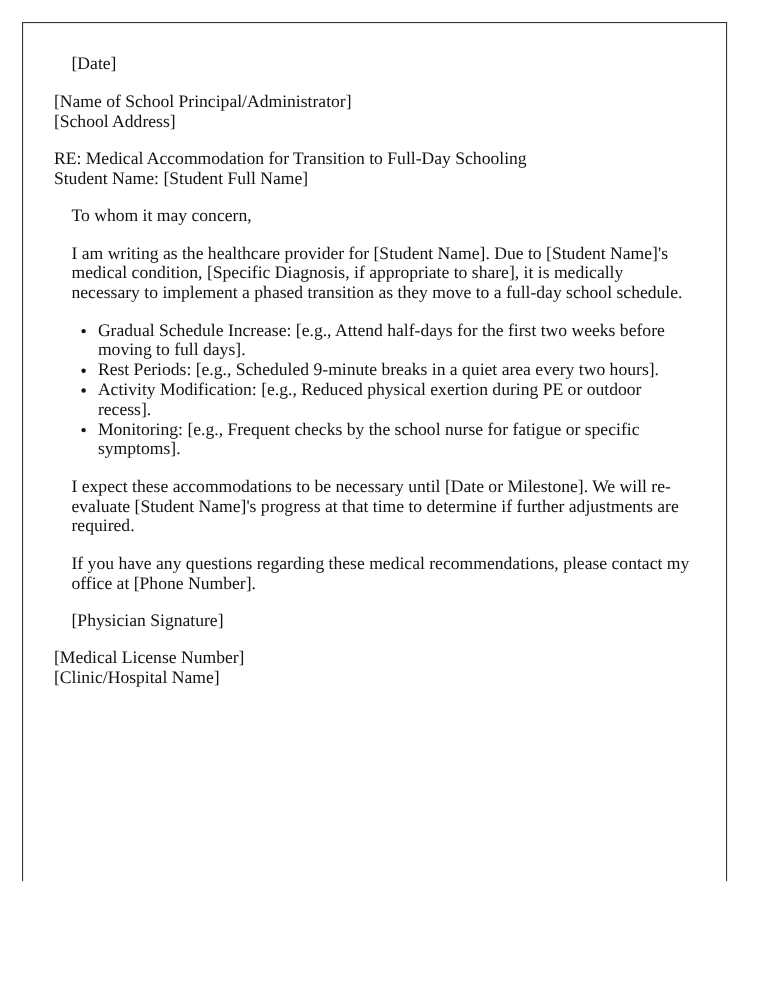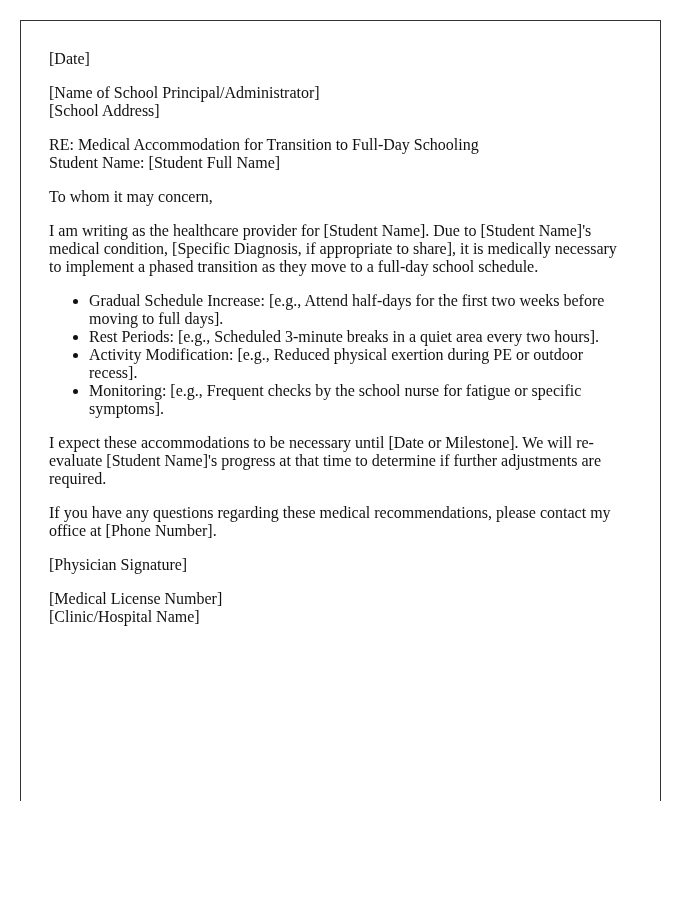--- a/index.html
+++ b/index.html
@@ -24,21 +24,21 @@
       width: 641px;
       height: 781px;
       box-sizing: border-box;
       border-left: 1px solid #333333;
       border-right: 1px solid #333333;
       border-top: 1px solid #333333;
       padding: 29px 28px 0 28px;
       overflow: hidden;
     }
     p {
-      margin: 0 0 16px 0;
+      margin: 0 0 16px 16px;
     }
     .block p { margin: 0; }
     .block { margin: 0 0 16px 0; }
     b { font-weight: normal; }
     ul {
       margin: 0 0 16px 0;
       padding-left: 40px;
     }
     ul li {
       margin: 0;
@@ -62,21 +62,21 @@
     <p><b>Student Name:</b><span> [Student Full Name]</span></p>
   </div>
 
   <p>To whom it may concern,</p>
 
   <p>I am writing as the healthcare provider for [Student Name]. Due to [Student Name]'s medical condition, [Specific Diagnosis, if appropriate to share], it is medically necessary to implement a phased transition as they move to a full-day school schedule.</p>
 
 
   <ul>
     <li><b>Gradual Schedule Increase:</b><span> [e.g., Attend half-days for the first two weeks before moving to full days].</span></li>
-    <li><b>Rest Periods:</b><span> [e.g., Scheduled 3-minute breaks in a quiet area every two hours].</span></li>
+    <li><b>Rest Periods:</b><span> [e.g., Scheduled 9-minute breaks in a quiet area every two hours].</span></li>
     <li><b>Activity Modification:</b><span> [e.g., Reduced physical exertion during PE or outdoor recess].</span></li>
     <li><b>Monitoring:</b><span> [e.g., Frequent checks by the school nurse for fatigue or specific symptoms].</span></li>
   </ul>
 
   <p>I expect these accommodations to be necessary until [Date or Milestone]. We will re-evaluate [Student Name]'s progress at that time to determine if further adjustments are required.</p>
 
   <p>If you have any questions regarding these medical recommendations, please contact my office at [Phone Number].</p>
 
 
   <p>[Physician Signature]</p>

